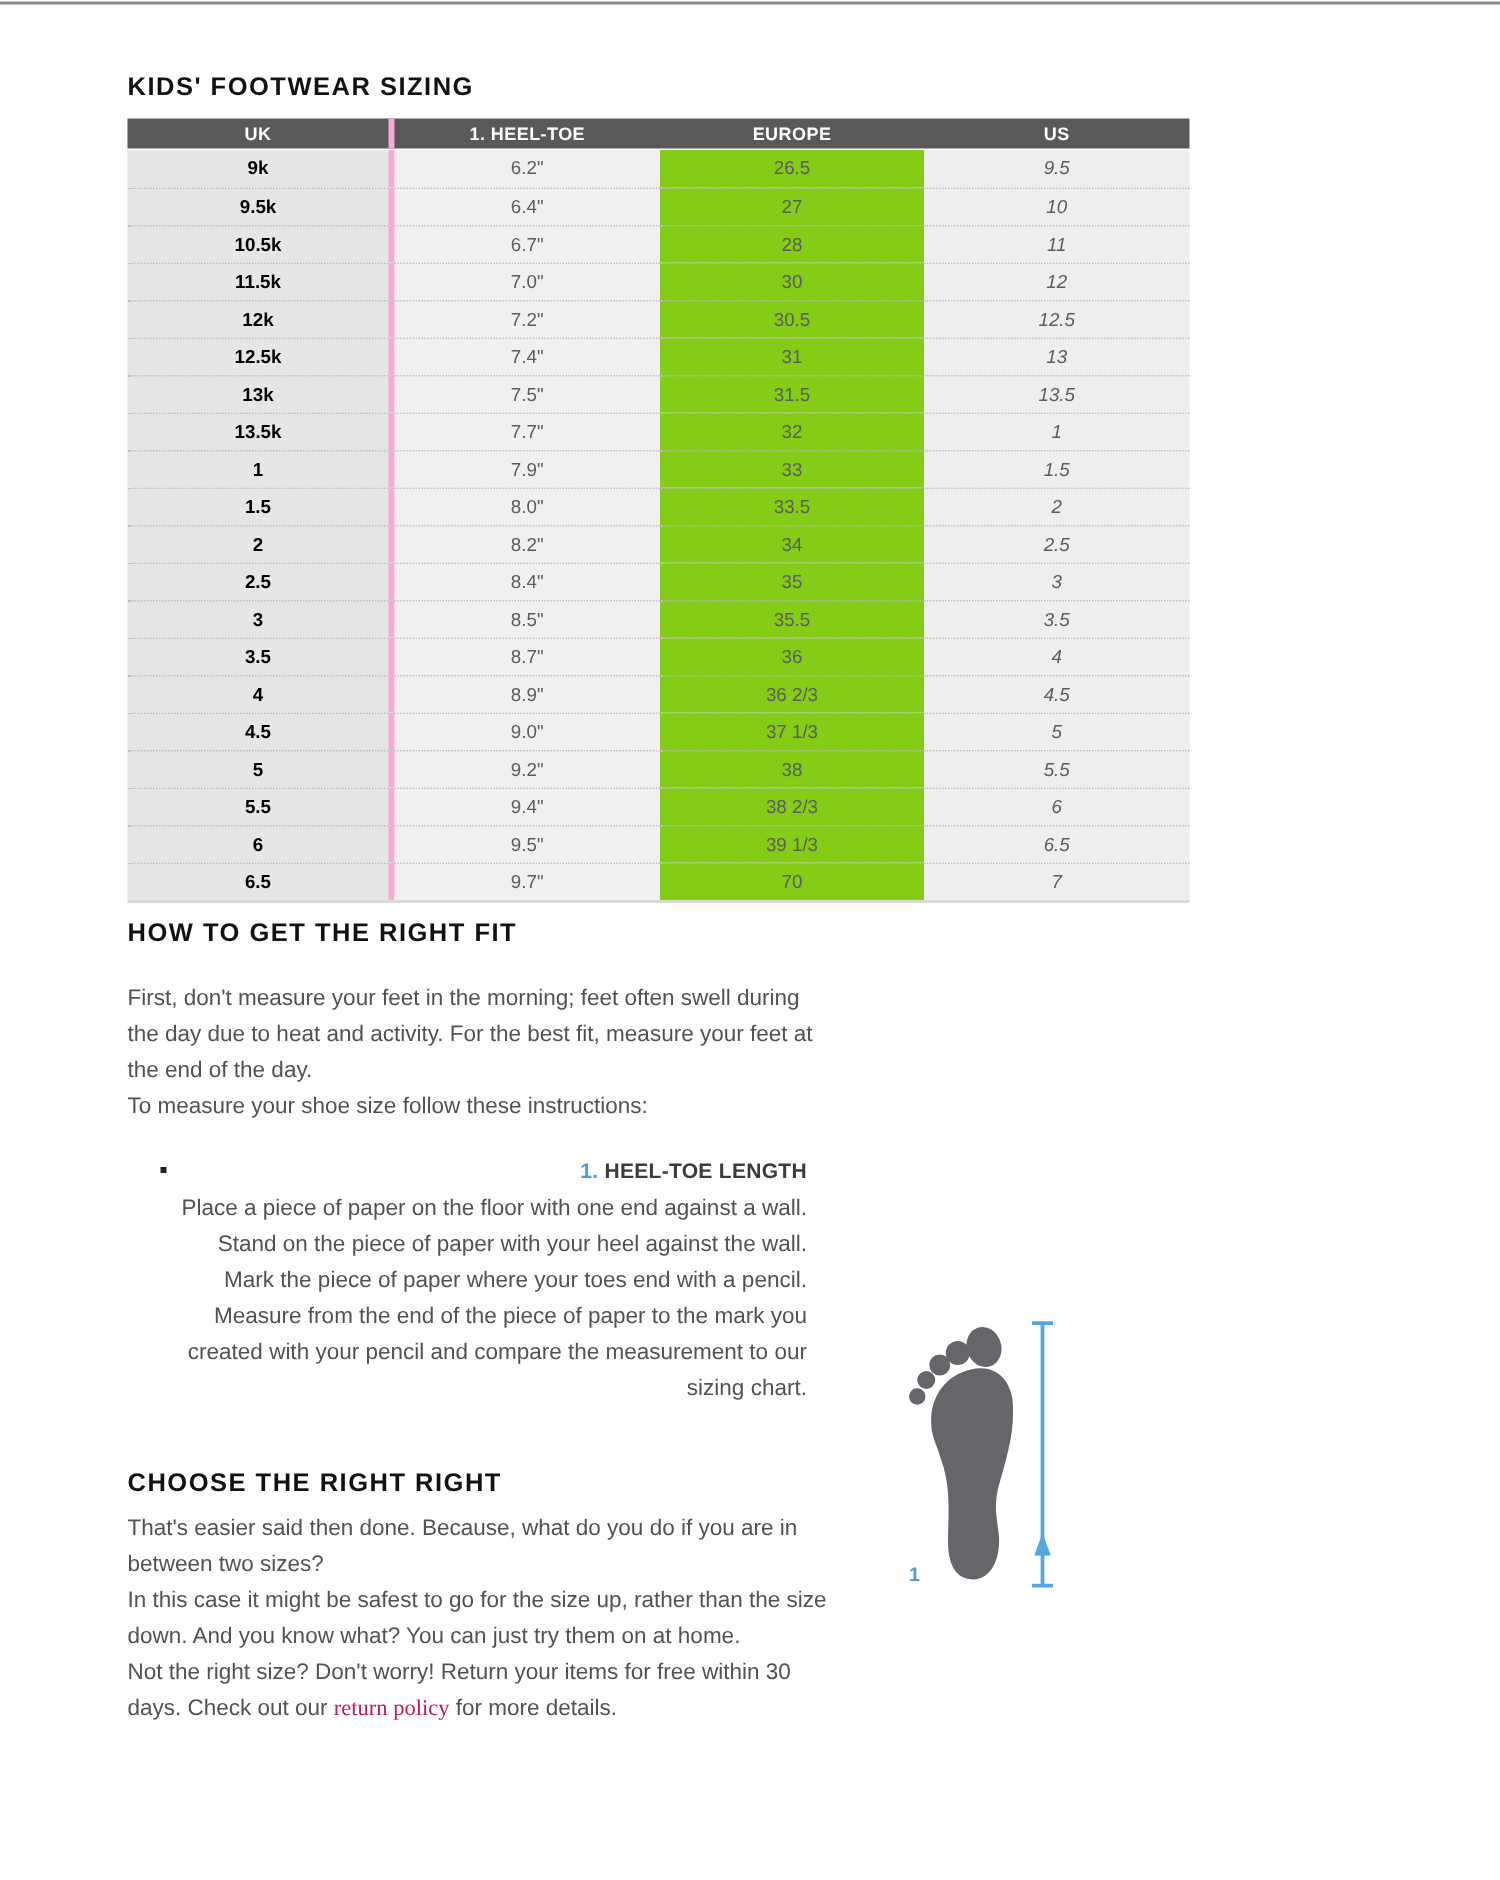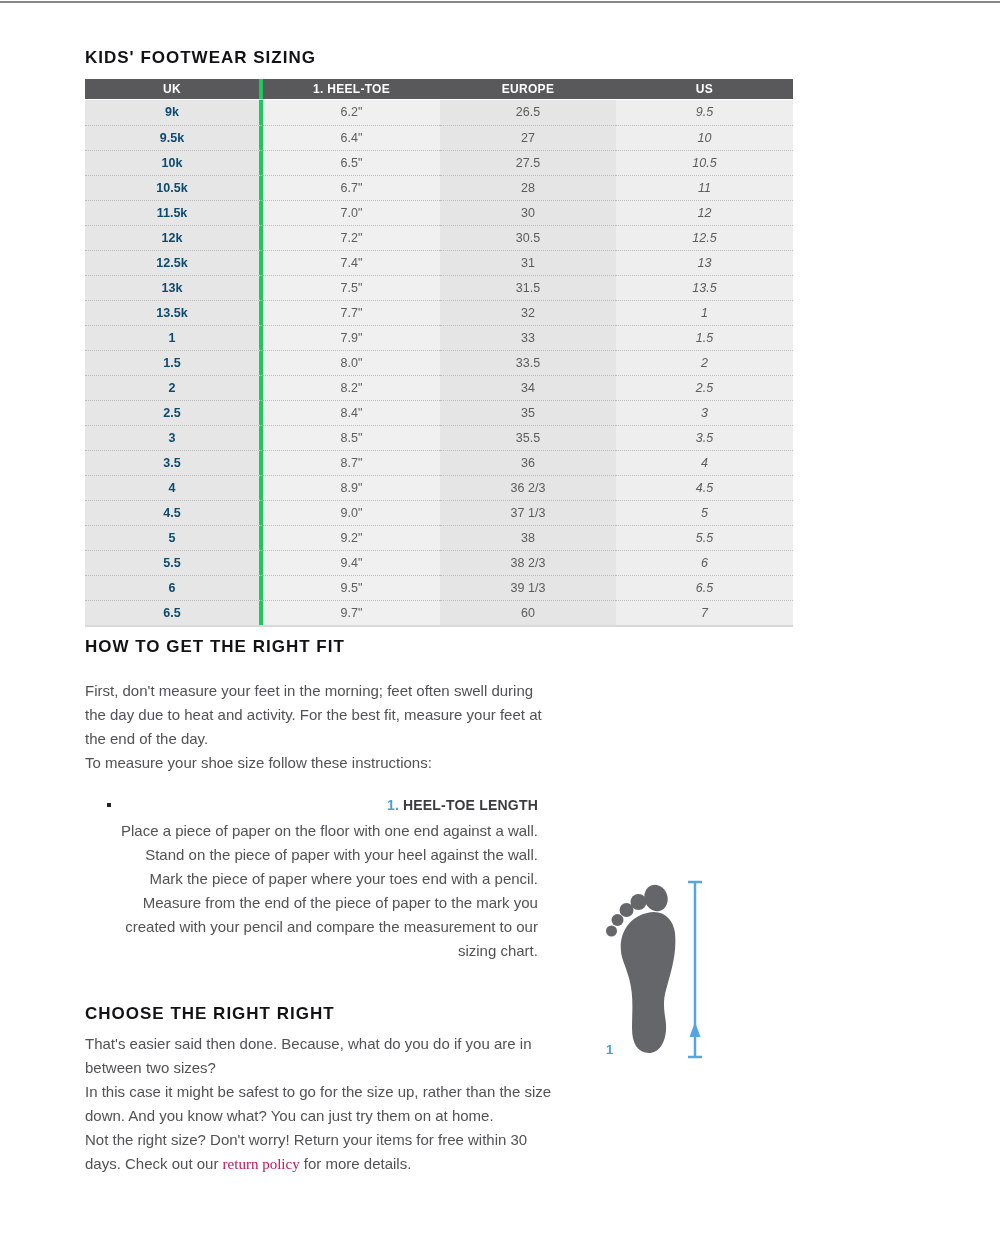--- a/index.html
+++ b/index.html
@@ -31,24 +31,24 @@
   .th {
     background: #59595b; color: #ffffff; font-weight: bold;
     font-size: 12px; letter-spacing: 0.3px;
     height: 20px; line-height: 20px; text-align: center;
     margin-bottom: 1px;
   }
   .td {
     height: 25px; line-height: 24px; text-align: center;
     font-size: 12.5px; color: #5c5c5e;
   }
-  .c0 { border-right: 4px solid #22c55e; }
-  .td.c0 { background: #e6e6e6; font-weight: bold; color: #0c4a6e; }
+  .c0 { border-right: 4px solid #f9a8d4; }
+  .td.c0 { background: #e6e6e6; font-weight: bold; color: #000000; }
   .td.c1 { background: #f0f0f0; }
-  .td.c2 { background: #e5e5e5; }
+  .td.c2 { background: #84cc16; }
   .td.c3 { background: #eeeeee; font-style: italic; }
   .trow + .trow .td { border-top: 1px dotted #bcbcbc; }
 
   
   .fit-heading { margin-top: 11px; }
   .body-text {
     font-size: 15px; line-height: 24px; color: #525254;
     white-space: pre-line;
   }
   .fit-intro { margin-top: 23px; max-width: 540px; }
@@ -96,26 +96,20 @@
             <div class="td c2">26.5</div>
             <div class="td c3">9.5</div>
           </div>
           <div class="trow">
             <div class="td c0">9.5k</div>
             <div class="td c1">6.4"</div>
             <div class="td c2">27</div>
             <div class="td c3">10</div>
           </div>
           <div class="trow">
-            <div class="td c0">10k</div>
-            <div class="td c1">6.5"</div>
-            <div class="td c2">27.5</div>
-            <div class="td c3">10.5</div>
-          </div>
-          <div class="trow">
             <div class="td c0">10.5k</div>
             <div class="td c1">6.7"</div>
             <div class="td c2">28</div>
             <div class="td c3">11</div>
           </div>
           <div class="trow">
             <div class="td c0">11.5k</div>
             <div class="td c1">7.0"</div>
             <div class="td c2">30</div>
             <div class="td c3">12</div>
@@ -206,21 +200,21 @@
           </div>
           <div class="trow">
             <div class="td c0">6</div>
             <div class="td c1">9.5"</div>
             <div class="td c2">39 1/3</div>
             <div class="td c3">6.5</div>
           </div>
           <div class="trow">
             <div class="td c0">6.5</div>
             <div class="td c1">9.7"</div>
-            <div class="td c2">60</div>
+            <div class="td c2">70</div>
             <div class="td c3">7</div>
           </div>
         </div>
     </div>
 
     <h2 class="section-heading fit-heading">HOW TO GET THE RIGHT FIT</h2>
     <div class="body-text fit-intro">First, don't measure your feet in the morning; feet often swell during
 the day due to heat and activity. For the best fit, measure your feet at
 the end of the day.
 To measure your shoe size follow these instructions:</div>

